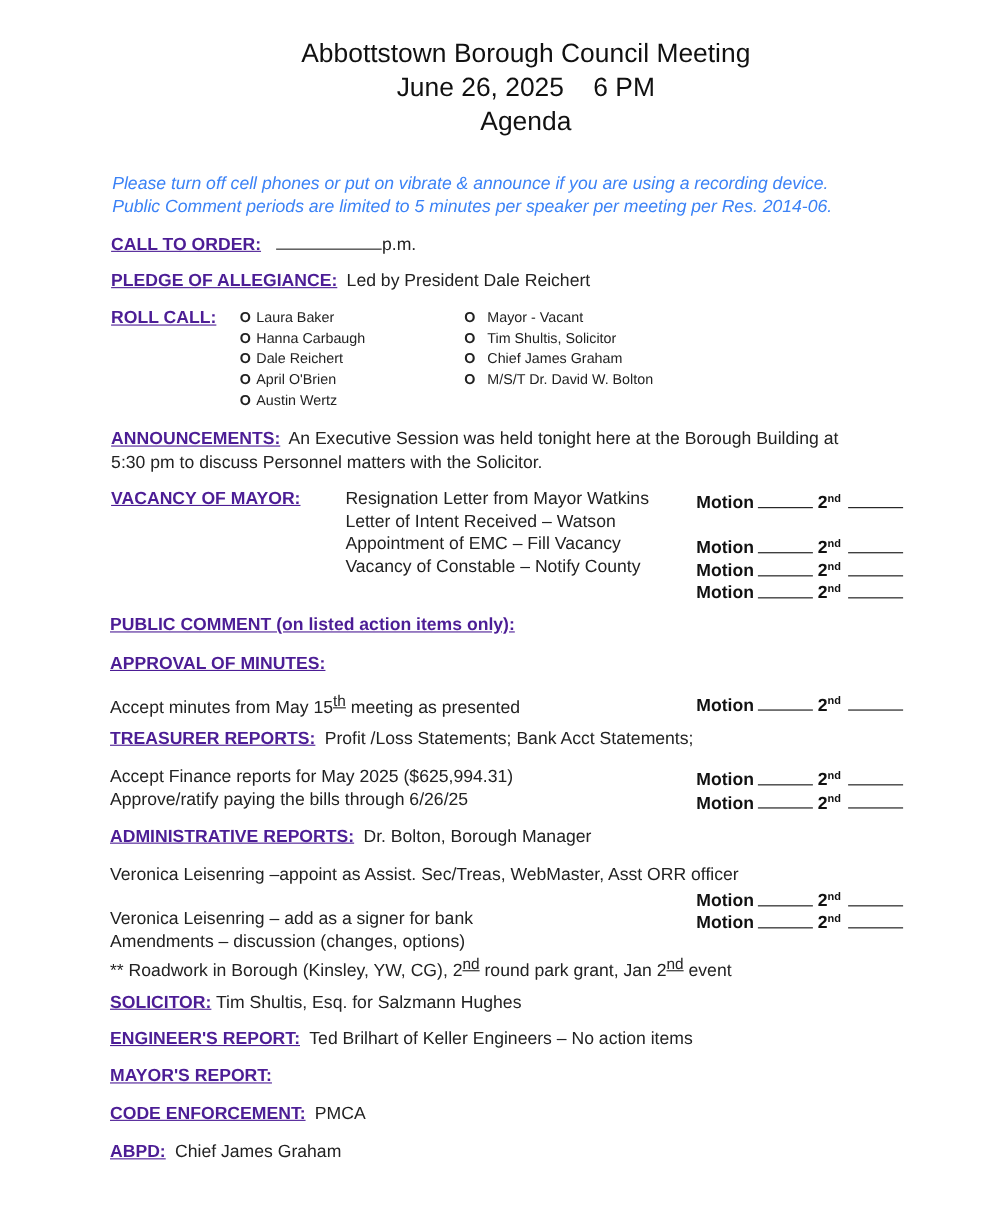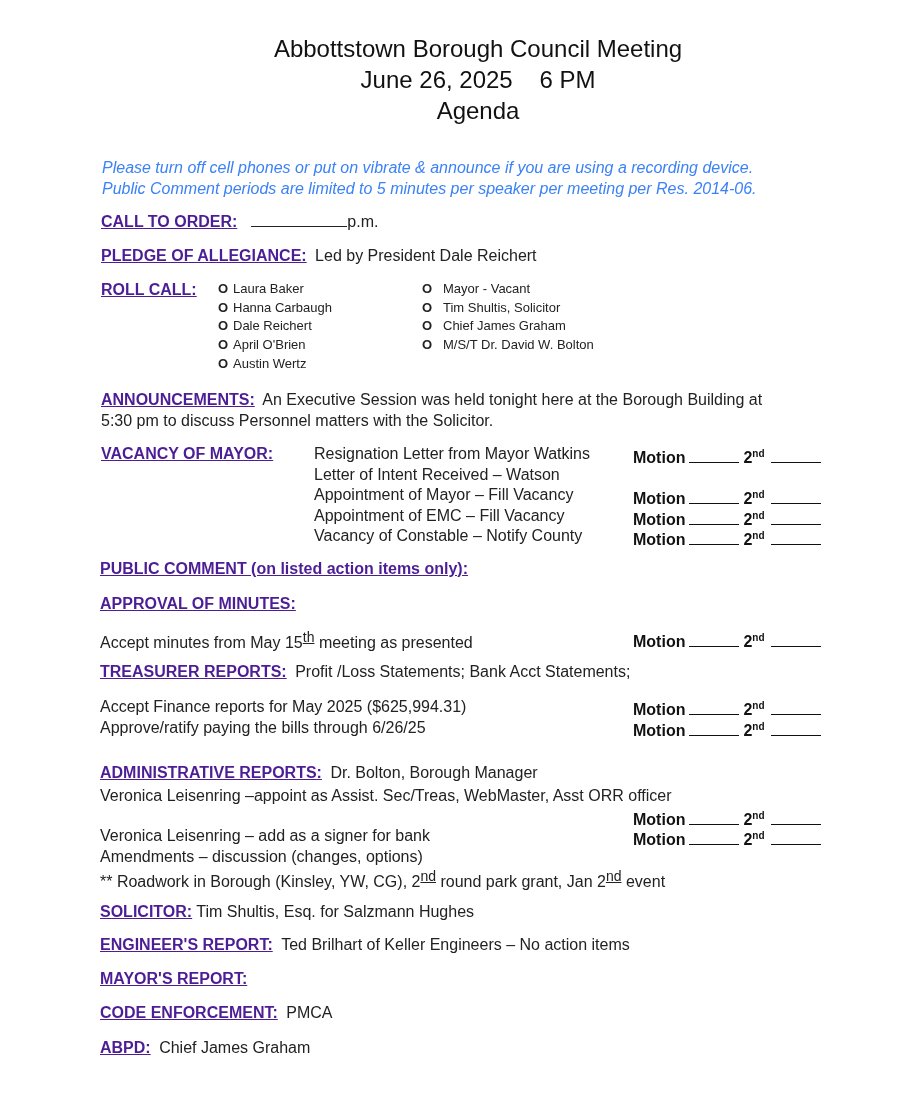--- a/index.html
+++ b/index.html
@@ -70,21 +70,20 @@
   <div><span class="hd">ANNOUNCEMENTS:</span> <span style="margin-left:3px;margin-top:21px;">An Executive Session was held tonight here at the Borough Building at</span></div>
   <div>5:30 pm to discuss Personnel matters with the Solicitor.</div>
 </div>
 
 <div class="row" style="top:444px;">
   <span class="hd">VACANCY OF MAYOR:</span>
 </div>
 <div class="row" style="left:314px; top:444px; line-height:20.5px;">
   <div>Resignation Letter from Mayor Watkins</div>
   <div>Letter of Intent Received – Watson</div>
-  <div>Appointment of Mayor – Fill Vacancy</div>
   <div>Appointment of EMC – Fill Vacancy</div>
   <div>Vacancy of Constable – Notify County</div>
 </div>
 
 <div class="motion" style="top:444px;"><span>Motion</span><span class="blank"></span><span>2</span><span class="sup">nd</span><span class="blank2"></span></div>
 <div class="motion" style="top:485px;"><span>Motion</span><span class="blank"></span><span>2</span><span class="sup">nd</span><span class="blank2"></span></div>
 <div class="motion" style="top:506px;"><span>Motion</span><span class="blank"></span><span>2</span><span class="sup">nd</span><span class="blank2"></span></div>
 <div class="motion" style="top:526px;"><span>Motion</span><span class="blank"></span><span>2</span><span class="sup">nd</span><span class="blank2"></span></div>
 
 <div class="row" style="top:559px; left:100px;">
@@ -103,21 +102,21 @@
   <span class="hd">TREASURER REPORTS:</span>
   <span style="margin-left:4px;">Profit /Loss Statements; Bank Acct Statements;</span>
 </div>
 <div class="row" style="top:696px; left:100px; line-height:21px;">
   <div>Accept Finance reports for May 2025 ($625,994.31)</div>
   <div>Approve/ratify paying the bills through 6/26/25</div>
 </div>
 <div class="motion" style="top:696px;"><span>Motion</span><span class="blank"></span><span>2</span><span class="sup">nd</span><span class="blank2"></span></div>
 <div class="motion" style="top:717px;"><span>Motion</span><span class="blank"></span><span>2</span><span class="sup">nd</span><span class="blank2"></span></div>
 
-<div class="row" style="top:751px; left:100px;margin-top:12px;">
+<div class="row" style="top:751px; left:100px;">
   <span class="hd">ADMINISTRATIVE REPORTS:</span>
   <span style="margin-left:4px;">Dr. Bolton, Borough Manager</span>
 </div>
 <div class="row" style="top:786px; left:100px;">Veronica Leisenring –appoint as Assist. Sec/Treas, WebMaster, Asst ORR officer</div>
 <div class="motion" style="top:806px;"><span>Motion</span><span class="blank"></span><span>2</span><span class="sup">nd</span><span class="blank2"></span></div>
 <div class="row" style="top:826px; left:100px;">Veronica Leisenring – add as a signer for bank</div>
 <div class="motion" style="top:826px;"><span>Motion</span><span class="blank"></span><span>2</span><span class="sup">nd</span><span class="blank2"></span></div>
 <div class="row" style="top:847px; left:100px;">Amendments – discussion (changes, options)</div>
 <div class="row" style="top:867px; left:100px;">
   <span>** Roadwork in Borough (Kinsley, YW, CG), 2</span><span class="nsup">nd</span><span> round park grant, Jan 2</span><span class="nsup">nd</span><span> event</span>

